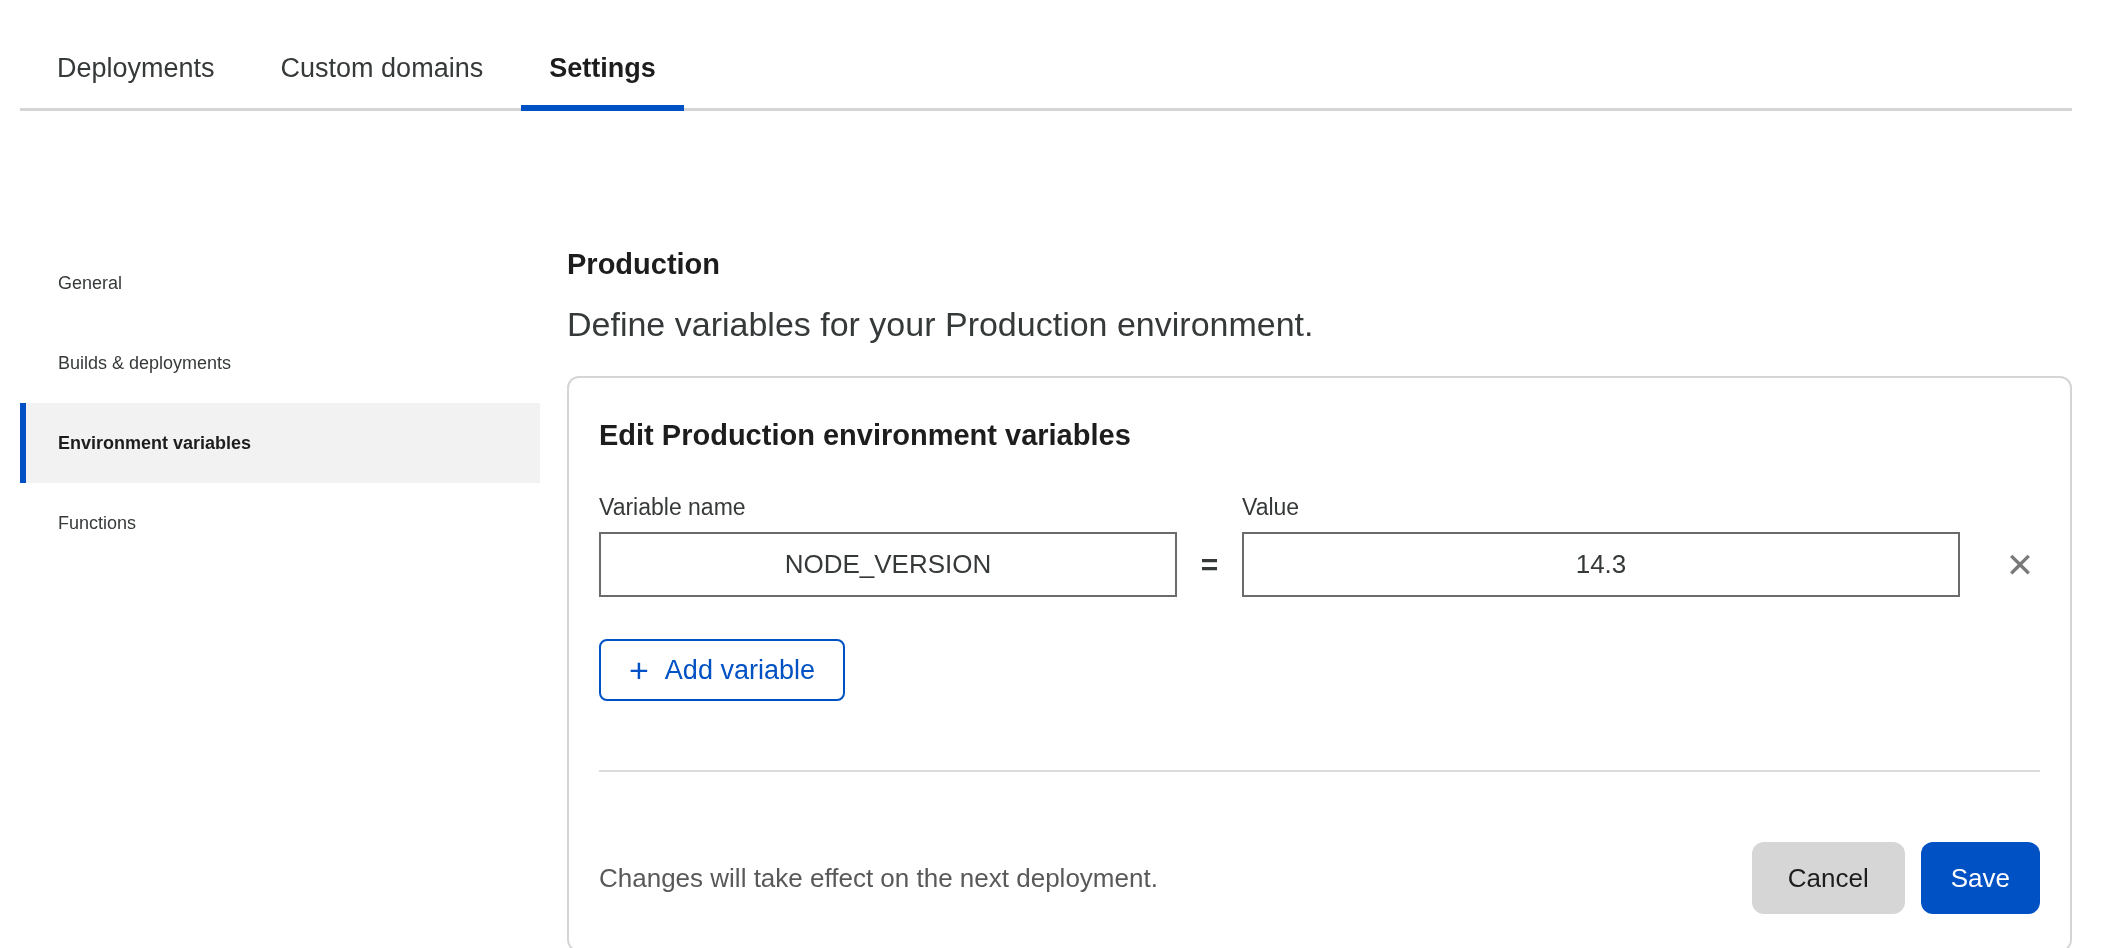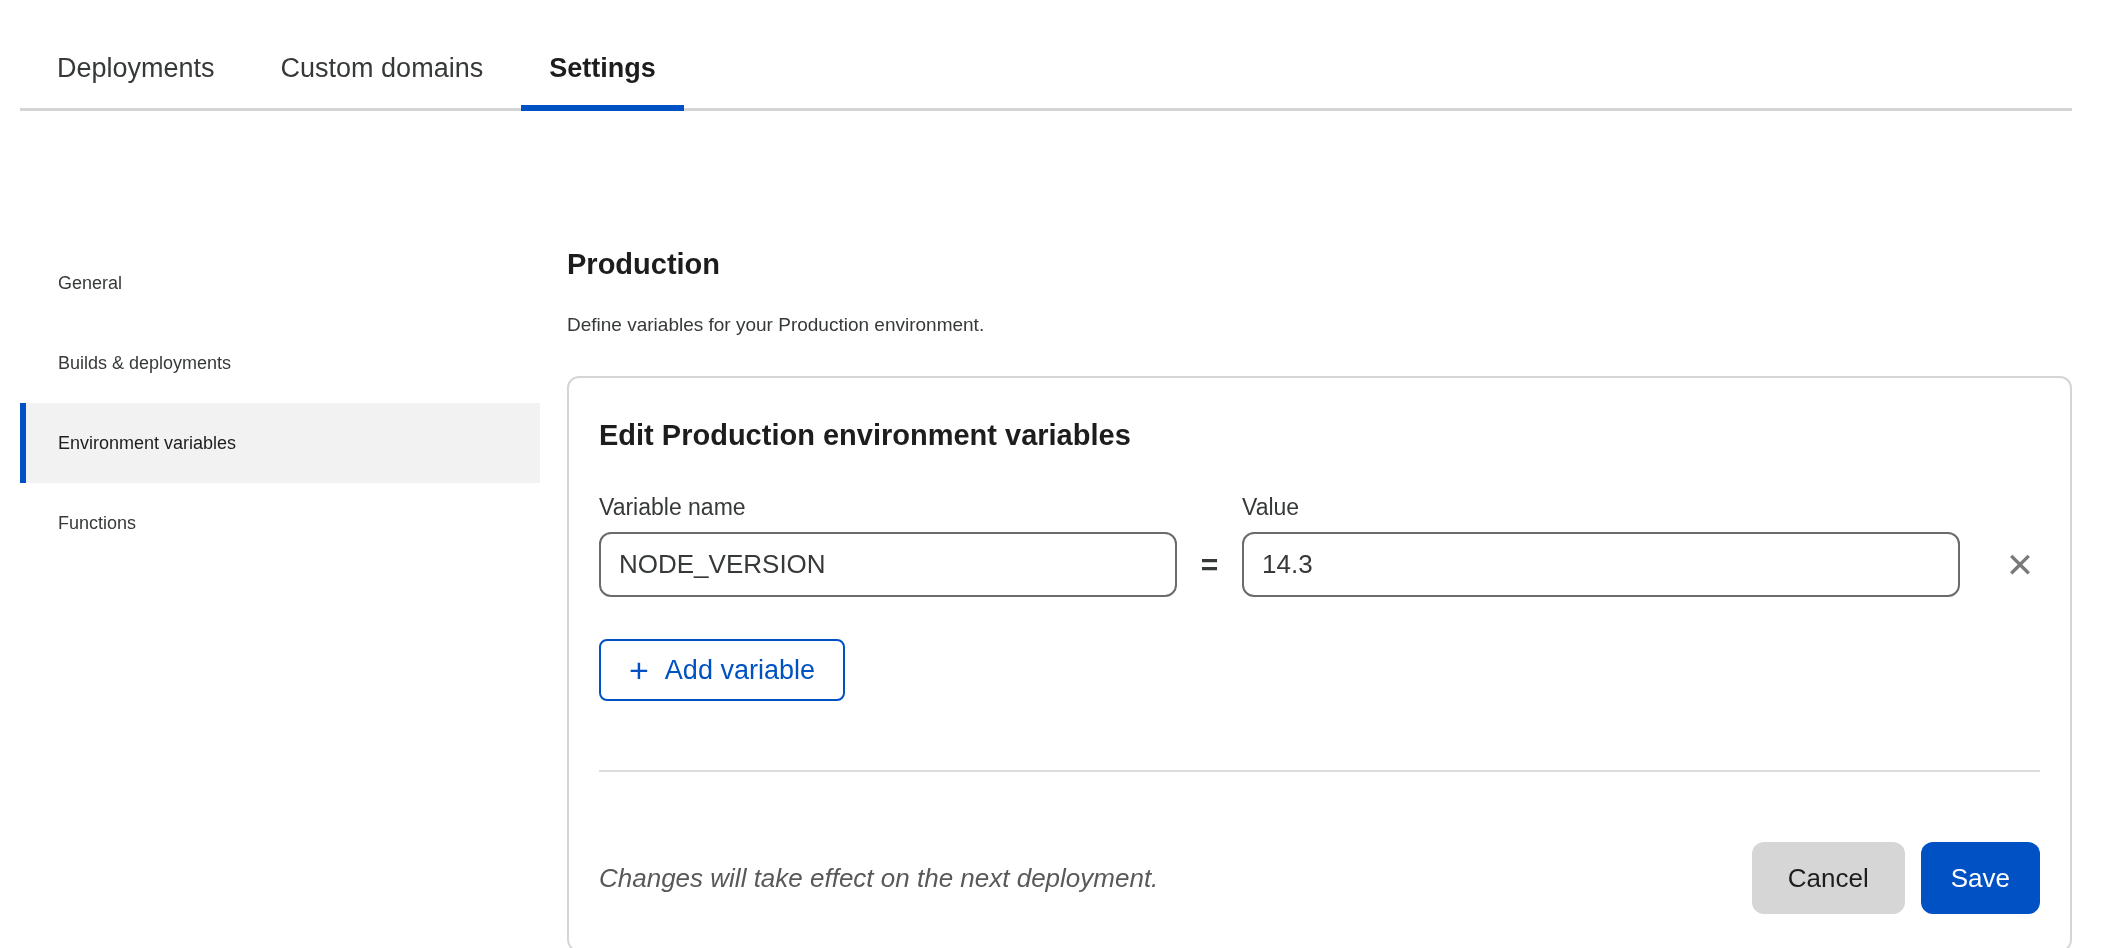--- a/index.html
+++ b/index.html
@@ -54,35 +54,35 @@
     padding-left: 32px;
     font-size: 18px;
     color: #36393a;
     border-left: 6px solid transparent;
     cursor: pointer;
   }
   .side-item.active {
     background: #f2f2f2;
     border-left-color: #0051c3;
     color: #1d1d1d;
-    font-weight: 400;
+    font-weight: 700;
   }
 
   
   .main { flex: 1 1 auto; padding-left: 27px; }
   .page-title {
     margin: 4px 0 0 0;
     font-size: 29px;
     line-height: 34px;
     font-weight: 700;
     color: #1d1d1d;
   }
   .page-desc {
     margin: 28px 0 0 0;
-    font-size: 19px;
+    font-size: 34px;
     line-height: 31px;
     color: #36393a;
   }
 
   
   .card {
     margin-top: 36px;
     border: 2px solid #d5d5d5;
     border-radius: 12px;
     padding: 40px 30px 36px 30px;
@@ -104,27 +104,28 @@
     line-height: 26px;
     font-weight: 400;
     color: #36393a;
     margin-bottom: 12px;
   }
   .text-input {
     display: block;
     width: 100%;
     height: 65px;
     border: 2px solid #6b6b6b;
-    border-radius: 12px;
+    border-radius: 0;
     font-family: "Liberation Sans", "DejaVu Sans", sans-serif;
     font-size: 26px;
     color: #36393a;
     padding: 0 18px;
     background: #ffffff;
     outline: none;
+    text-align: center;
   }
   .eq-cell {
     flex: 0 0 65px;
     width: 65px;
     margin-top: 38px;
     height: 65px;
     display: flex;
     align-items: center;
     justify-content: center;
     font-size: 30px;
@@ -176,21 +177,20 @@
 
   .card-footer {
     margin-top: 70px;
     display: flex;
     align-items: center;
   }
   .footer-note {
     flex: 1 1 auto;
     font-size: 26px;
     color: #595959;
-    font-style: italic;
   }
   .btn {
     height: 72px;
     border: none;
     border-radius: 12px;
     font-family: "Liberation Sans", "DejaVu Sans", sans-serif;
     font-size: 26px;
     cursor: pointer;
     display: inline-flex;
     align-items: center;

